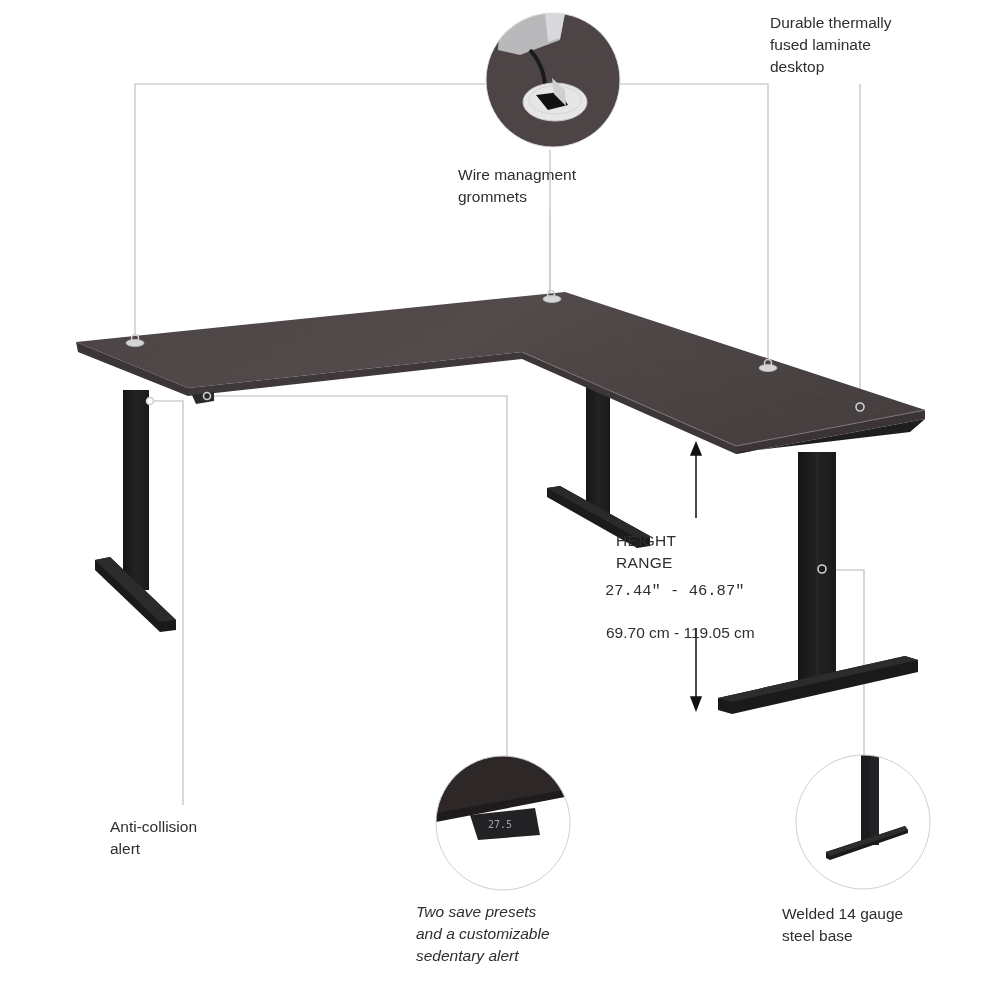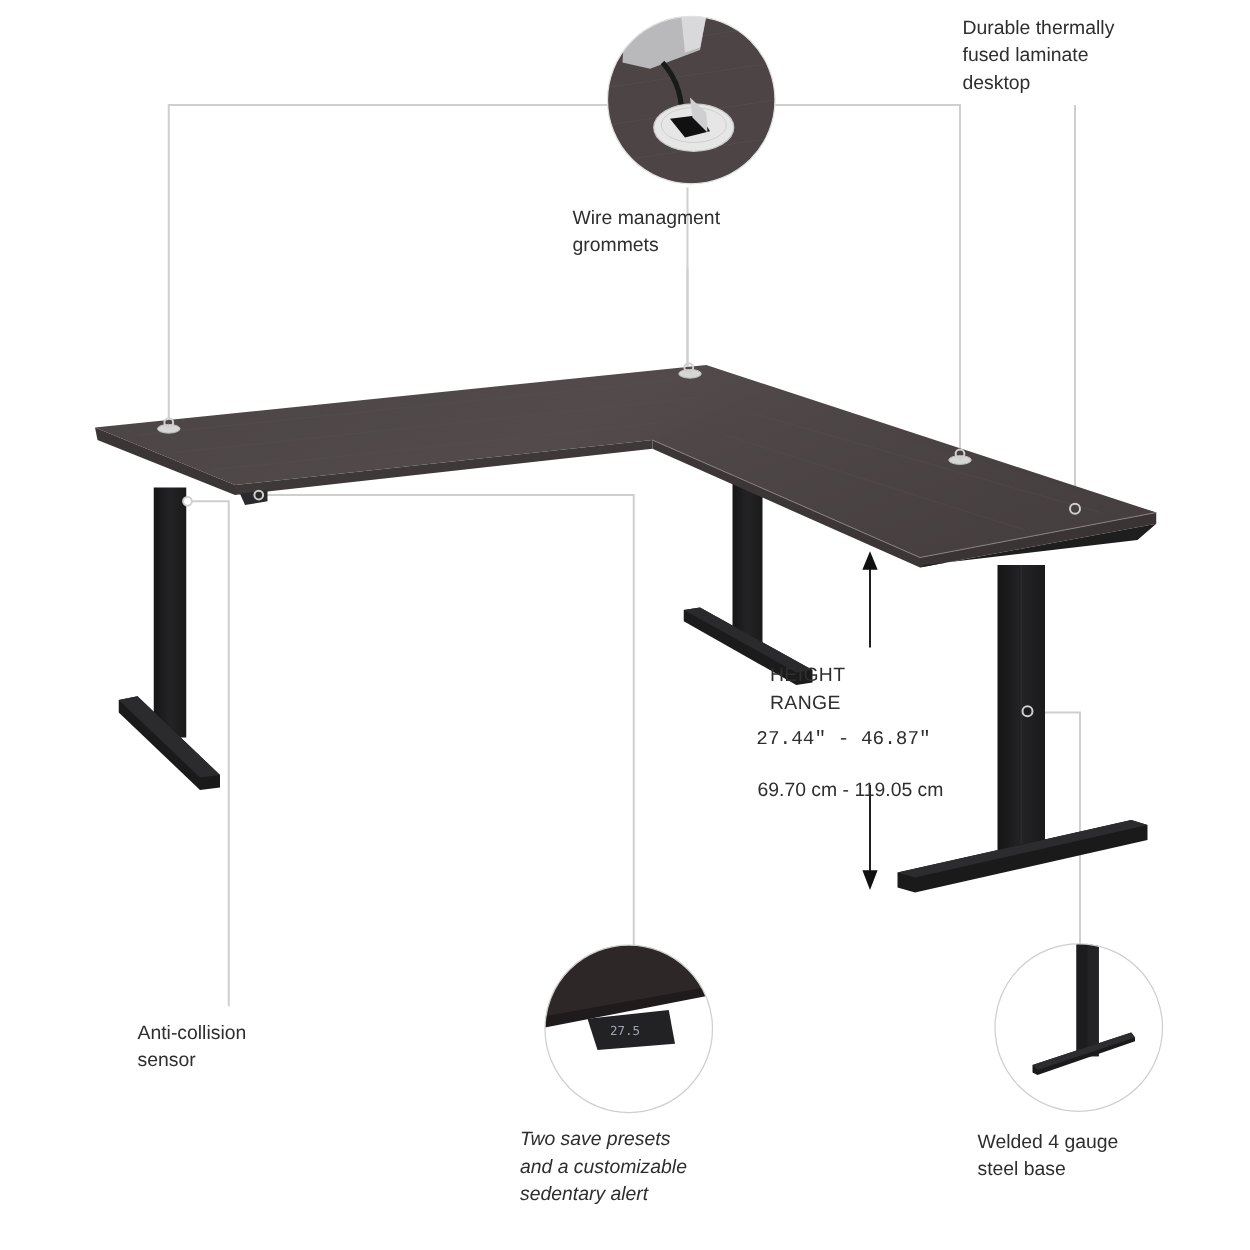--- a/index.html
+++ b/index.html
@@ -172,20 +172,20 @@
 desktop</div>
 
 <div class="label" style="left:616px; top:530px; width:120px; letter-spacing:0.3px;">HEIGHT
 RANGE</div>
 
 <div class="label" style="left:605px; top:580px; width:180px;font-family:Liberation Mono, monospace;">27.44″ - 46.87″</div>
 
 <div class="label" style="left:606px; top:602px; width:180px;margin-top:20px;">69.70 cm - 119.05 cm</div>
 
 <div class="label" style="left:110px; top:816px; width:146px;">Anti-collision
-sensor</div>
+alert</div>
 
 <div class="label" style="left:416px; top:901px; width:176px;font-style:italic;">Two save presets
 and a customizable
 sedentary alert</div>
 
-<div class="label" style="left:782px; top:903px; width:164px;">Welded 4 gauge
+<div class="label" style="left:782px; top:903px; width:164px;">Welded 14 gauge
 steel base</div>
 
 </body></html>

